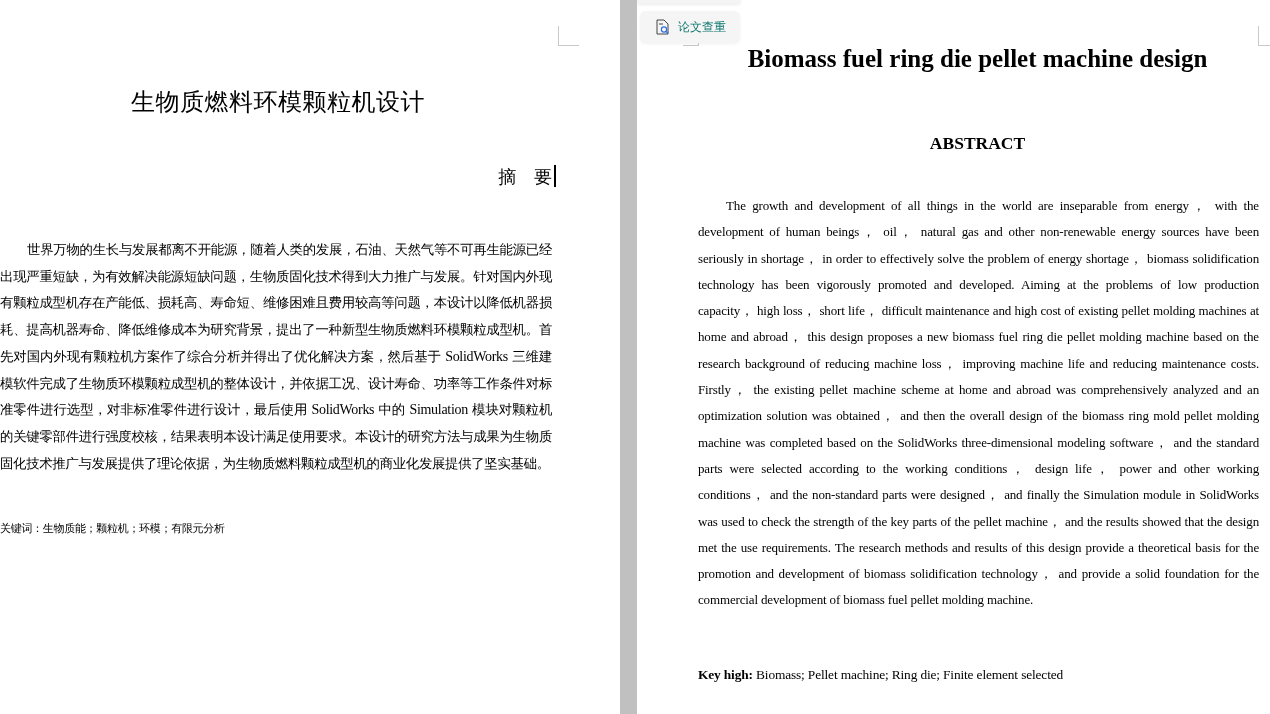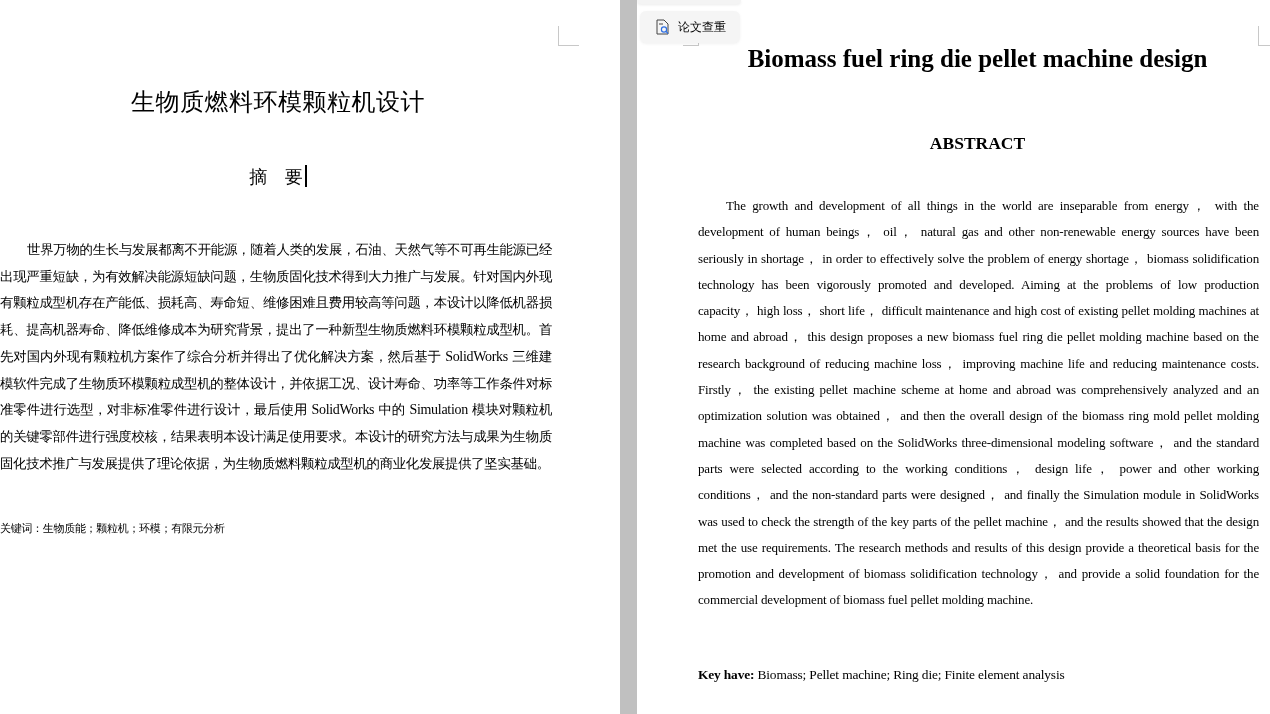--- a/index.html
+++ b/index.html
@@ -19,21 +19,21 @@
   .corner-right-tl { left:46px; top:26px; width:15px; height:19px; border-right-width:1px; border-bottom-width:1px; }
   .corner-right-tr { left:621px; top:26px; width:14px; height:19px; border-left-width:1px; border-bottom-width:1px; }
 
   
   .cn-title {
     position:absolute; left:0; width:556px; top:86px; text-align:center;
     font-family:"DejaVu Sans", "Liberation Sans", sans-serif;
     font-size:24px; letter-spacing:0.5px;
   }
   .cn-abstract-head {
-    position:absolute; left:0; width:556px; top:165px; text-align:center;
+    position:absolute; left:0; width:556px; top:165px; text-align:right;
     font-family:"DejaVu Sans", "Liberation Sans", sans-serif;
     font-size:18px; letter-spacing:6px;
   }
   .cursor { display:inline-block; width:2px; height:22px; background:#000; vertical-align:-4px; margin-left:-4px; }
   .cn-body {
     position:absolute; left:0; top:229px; width:552px;
     font-family:"DejaVu Sans", "Liberation Sans", sans-serif;
     font-size:13.4px; line-height:26.7px; text-align:justify;
     letter-spacing:-0.3px;
     margin-top:8px;
@@ -50,21 +50,21 @@
   .float-top {
     position:absolute; left:0; top:0; width:104px; height:4px; background:#f4f4f4;
     border-radius:0 0 6px 6px; box-shadow:0 1px 3px rgba(0,0,0,0.08);
   }
   .plag-button {
     position:absolute; left:3px; top:11px; width:100px; height:32px;
     background:#f5f5f5; border-radius:6px; box-shadow:0 1px 3px rgba(0,0,0,0.06);
     display:flex; align-items:center; cursor:pointer;
   }
   .plag-icon { width:14px; height:16px; margin-left:16px; margin-right:8px; position:relative; }
-  .plag-label { font-family:"DejaVu Sans", sans-serif; font-size:12px; color:#000000; }
+  .plag-label { font-family:"DejaVu Sans", sans-serif; font-size:12px; color:#0f766e; }
 
   
   .en-title {
     position:absolute; left:0; width:681px; top:45px; text-align:center;
     font-family:"Liberation Serif", serif; font-weight:bold; font-size:25px;
   }
   .en-abstract-head {
     position:absolute; left:0; width:681px; top:133px; text-align:center;
     font-family:"Liberation Serif", serif; font-weight:bold; font-size:17.5px;
   }
@@ -121,15 +121,15 @@
   </div>
 
   <div class="en-title">Biomass fuel ring die pellet machine design</div>
   <div class="en-abstract-head">ABSTRACT</div>
 
   <div class="en-body">
     <span class="indent"></span><span>The growth and development of all things in the world are inseparable from energy， with the development of human beings， oil， natural gas and other non-renewable energy sources have been seriously in shortage， in order to effectively solve the problem of energy shortage， biomass solidification technology has been vigorously promoted and developed. Aiming at the problems of low production capacity， high loss， short life， difficult maintenance and high cost of existing pellet molding machines at home and abroad， this design proposes a new biomass fuel ring die pellet molding machine based on the research background of reducing machine loss， improving machine life and reducing maintenance costs. Firstly， the existing pellet machine scheme at home and abroad was comprehensively analyzed and an optimization solution was obtained， and then the overall design of the biomass ring mold pellet molding machine was completed based on the SolidWorks three-dimensional modeling software， and the standard parts were selected according to the working conditions， design life， power and other working conditions， and the non-standard parts were designed， and finally the Simulation module in SolidWorks was used to check the strength of the key parts of the pellet machine， and the results showed that the design met the use requirements. The research methods and results of this design provide a theoretical basis for the promotion and development of biomass solidification technology， and provide a solid foundation for the commercial development of biomass fuel pellet molding machine.</span>
   </div>
 
   <div class="en-keywords">
-    <b>Key have:</b><span> Biomass; Pellet machine; Ring die; Finite element analysis</span>
+    <b>Key high:</b><span> Biomass; Pellet machine; Ring die; Finite element selected</span>
   </div>
 </div>
 
 </body></html>

